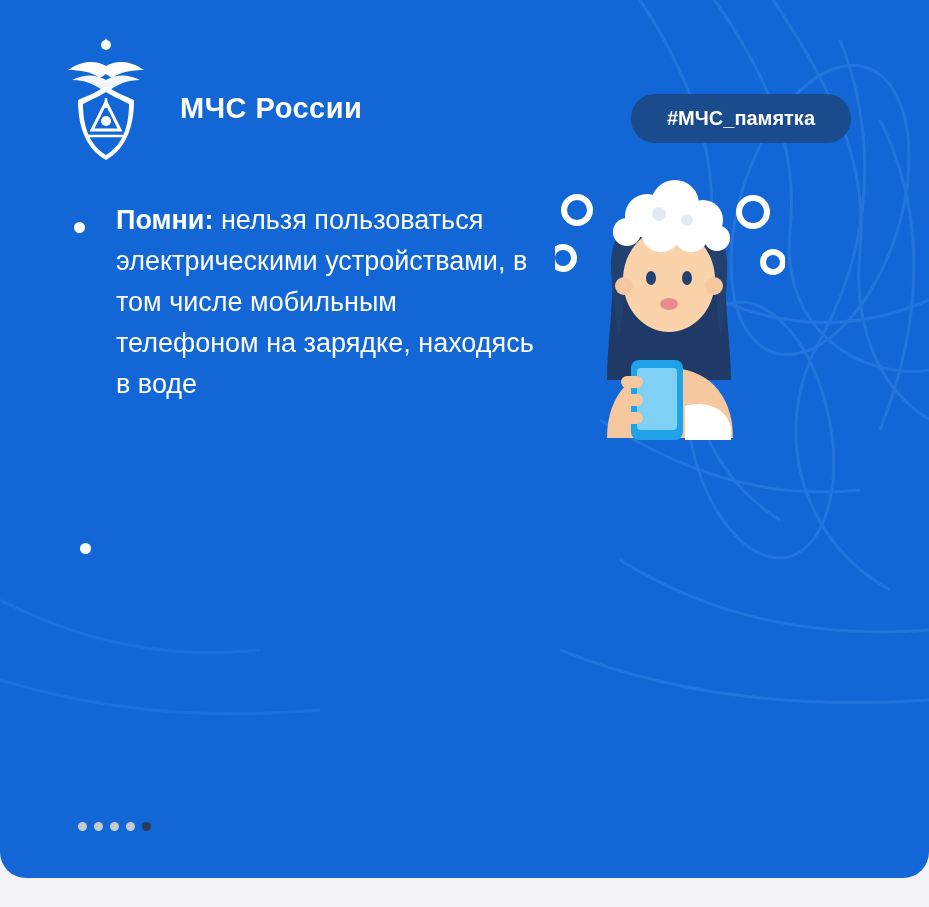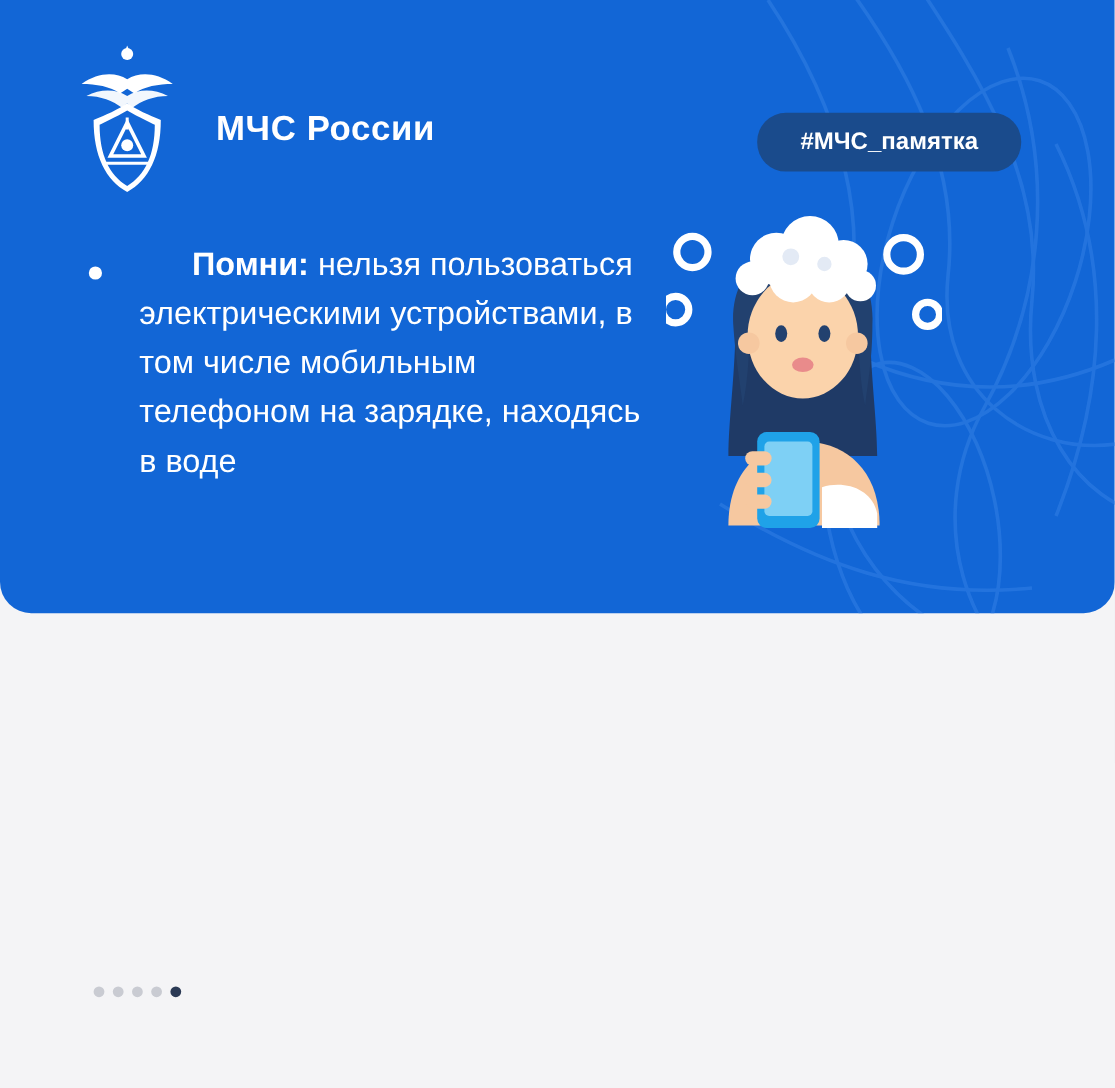--- a/index.html
+++ b/index.html
@@ -13,21 +13,21 @@
     width: 929px;
     height: 907px;
     background: #f4f4f6;
     overflow: hidden;
   }
   .card {
     position: absolute;
     left: 0;
     top: 0;
     width: 929px;
-    height: 511px;
+    height: 878px;
     background: #1266d6;
     border-bottom-left-radius: 26px;
     border-bottom-right-radius: 26px;
     overflow: hidden;
   }
   .card-bg {
     position: absolute;
     inset: 0;
     pointer-events: none;
   }
@@ -81,21 +81,20 @@
   .block1 {
     left: 116px;
     top: 200px;
     width: 430px;
     font-size: 27px;
     line-height: 41px;
     font-weight: 400;
   }
   .block1 .lead {
     font-weight: bold;
-    margin-left: 44px;
   }
   .dot1 {
     left: 74px;
     top: 222px;
   }
   .block2 {
     left: 148px;
     top: 528px;
     width: 590px;
     font-size: 26px;

